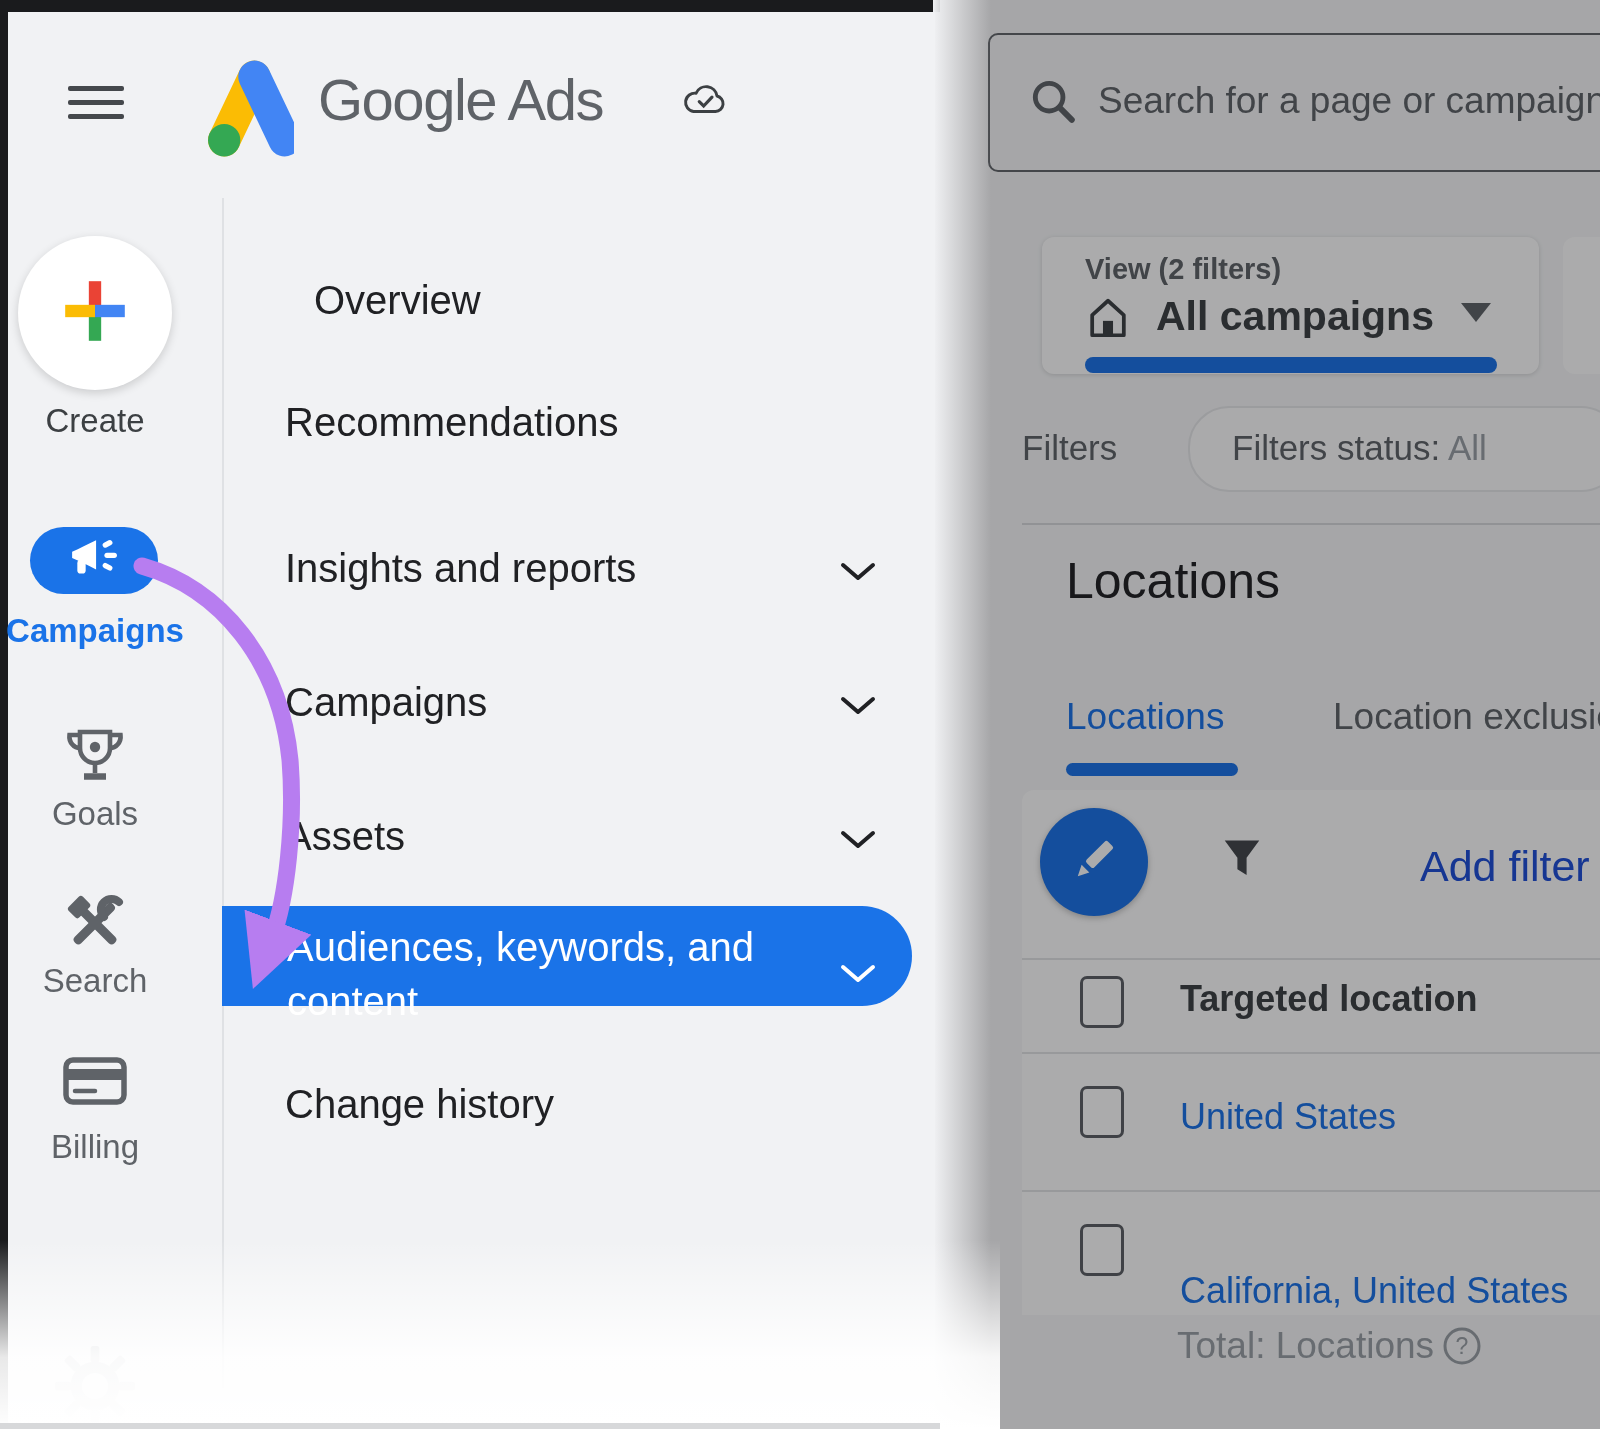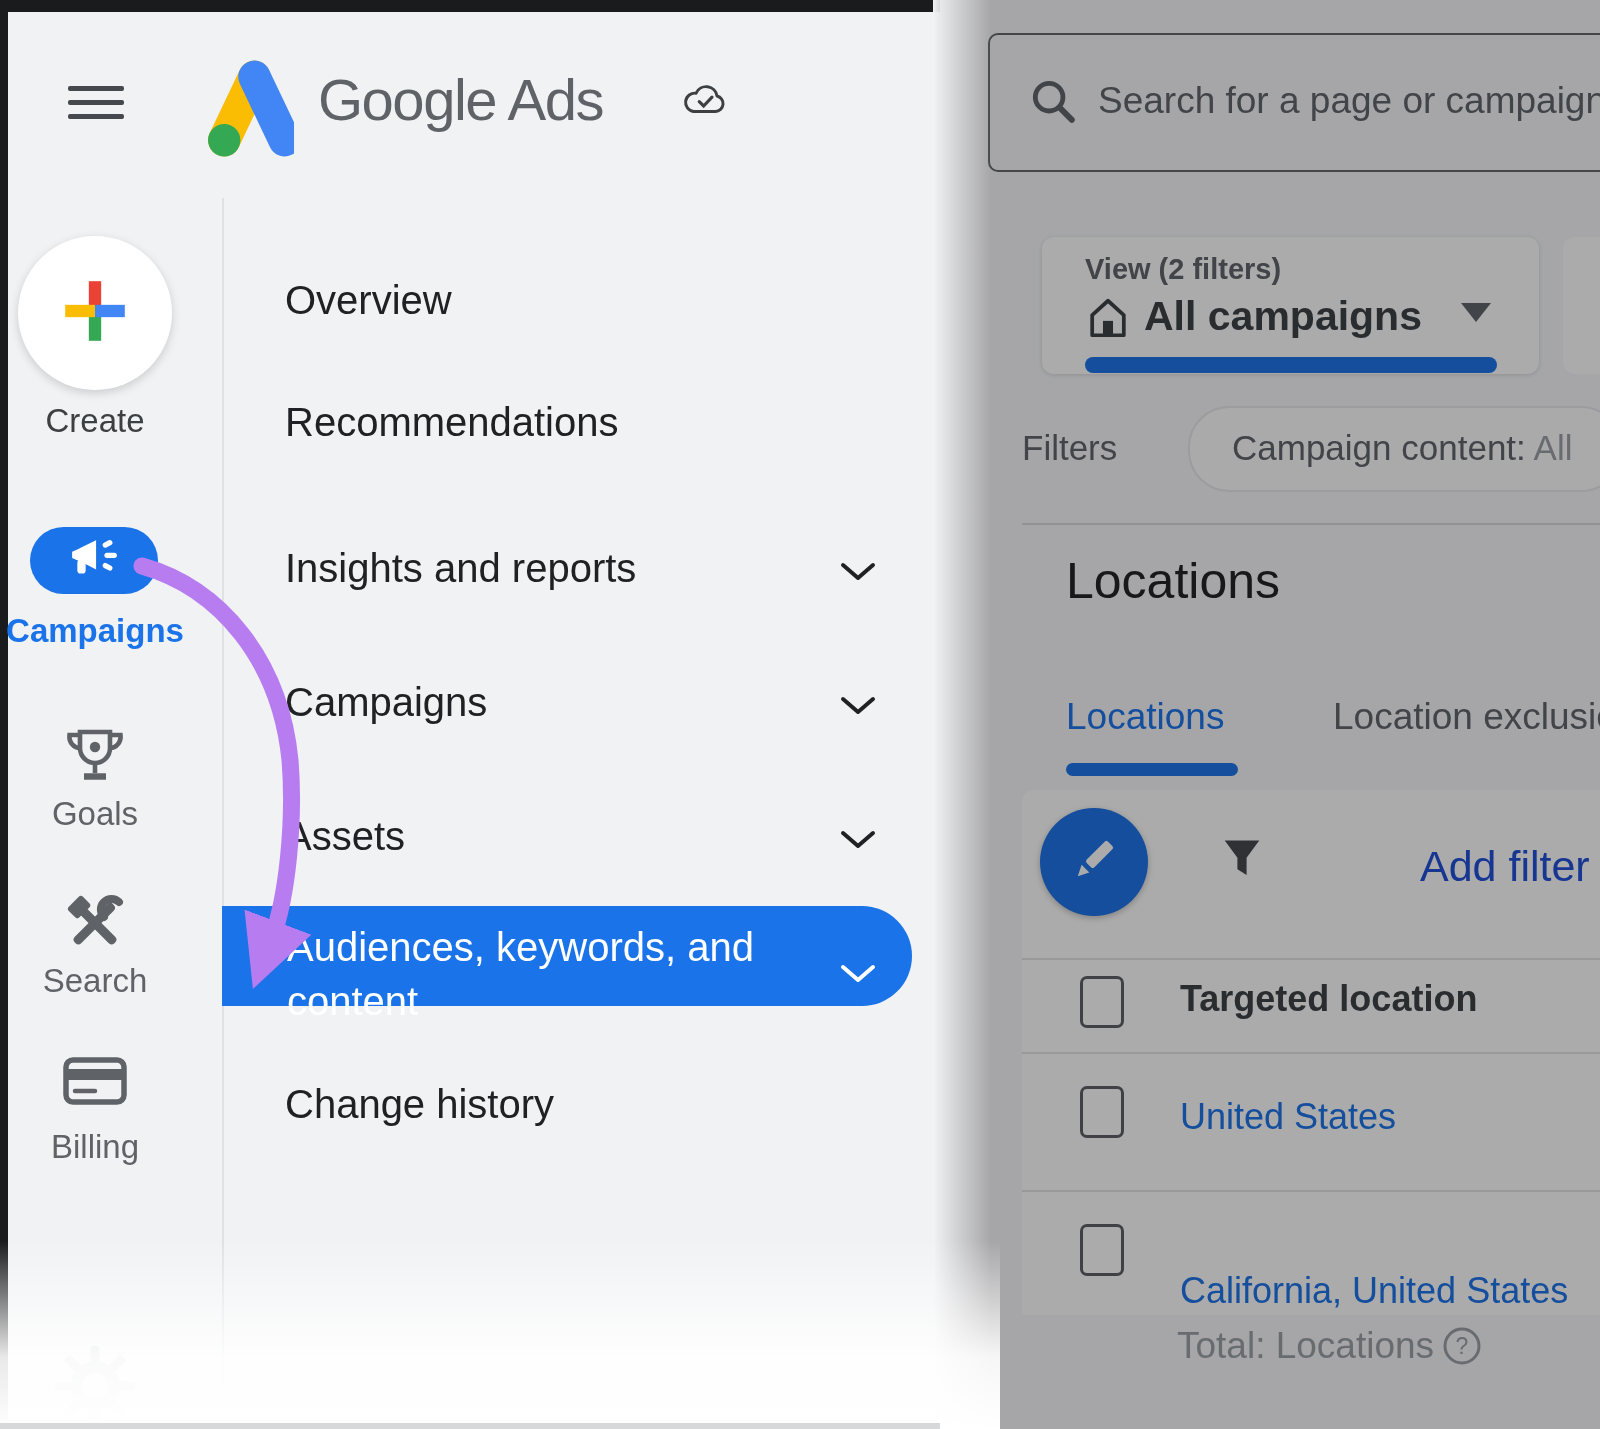--- a/index.html
+++ b/index.html
@@ -44,21 +44,21 @@
   
   #right-panel{left:935px;top:0;width:665px;height:1429px;background:#f7f8f9;overflow:hidden;z-index:1;}
   #right-panel .abs{position:absolute;}
   #search-box{left:53px;top:33px;width:640px;height:135px;border:2.5px solid #63666b;border-radius:10px;cursor:text;}
   #search-icon{left:93px;top:76px;}
   #search-text{left:163px;top:80px;font-size:37px;color:#5f6368;white-space:nowrap;}
   #view-card{left:107px;top:237px;width:497px;height:137px;background:#ffffff;border-radius:12px;
              box-shadow:0 1px 5px rgba(0,0,0,.14);cursor:pointer;font-weight:bold;}
   #view-label{position:absolute;left:43px;top:16px;font-size:29px;color:#5f6368;}
   #house-icon{position:absolute;left:43px;top:58px;}
-  #view-value{position:absolute;left:102px;top:56px;font-size:41px;color:#3c4043;white-space:nowrap;}
+  #view-value{position:absolute;left:114px;top:56px;font-size:41px;color:#3c4043;white-space:nowrap;}
   #view-caret{position:absolute;right:48px;top:66px;width:0;height:0;border-left:15px solid transparent;
               border-right:15px solid transparent;border-top:19px solid #5f6368;}
   #view-underline{position:absolute;left:43px;bottom:1px;width:412px;height:16px;border-radius:8px;background:#1a73e8;}
   #view-card2{left:628px;top:237px;width:70px;height:137px;background:#ffffff;border-radius:12px;}
   #filters-label{left:87px;top:428px;font-size:35px;color:#5f6368;}
   #status-chip{left:253px;top:406px;width:430px;height:82px;border:2px solid #e7e8ea;border-radius:41px;
                background:#fdfdfe;cursor:pointer;}
   #status-chip-text{position:absolute;left:42px;top:20px;font-size:35px;white-space:nowrap;color:#5f6368;}
   #status-chip-text .val{color:#9aa0a6;}
   #filters-divider{left:87px;top:523px;right:0;height:2px;background:#d8dadc;}
@@ -189,21 +189,21 @@
         <rect x="28.5" y="0" width="7" height="13" rx="2" transform="rotate(135 32 32)"></rect>
         <rect x="28.5" y="0" width="7" height="13" rx="2" transform="rotate(180 32 32)"></rect>
         <rect x="28.5" y="0" width="7" height="13" rx="2" transform="rotate(225 32 32)"></rect>
         <rect x="28.5" y="0" width="7" height="13" rx="2" transform="rotate(270 32 32)"></rect>
         <rect x="28.5" y="0" width="7" height="13" rx="2" transform="rotate(315 32 32)"></rect>
       </g>
       <circle cx="32" cy="32" r="15" fill="none" stroke="#c9ccd0" stroke-width="9"></circle>
     </svg>
   </div>
 
-  <div class="abs nav-item" style="top:278px;">Overview</div>
+  <div class="abs nav-item" style="top:278px;margin-left:29px;">Overview</div>
   <div class="abs nav-item" style="top:400px;">Recommendations</div>
   <div class="abs nav-item" style="top:546px;">Insights and reports</div>
   <div class="abs nav-chevron" style="top:562px;">
     <svg width="36" height="20" viewBox="0 0 36 20">
         <path d="M3 3 L18 16 L33 3" fill="none" stroke="#202124" stroke-width="4" stroke-linecap="round" stroke-linejoin="round"></path>
       </svg>
   </div>
   <div class="abs nav-item" style="top:680px;">Campaigns</div>
   <div class="abs nav-chevron" style="top:696px;">
     <svg width="36" height="20" viewBox="0 0 36 20">
@@ -247,21 +247,21 @@
       </span>
       <div id="view-value">All campaigns</div>
       <div id="view-caret"></div>
       <div id="view-underline"></div>
     </div>
     <div class="abs" id="view-card2"></div>
 
     <div class="abs" id="filters-label">Filters</div>
     <div class="abs" id="status-chip">
       <div id="status-chip-text">
-        <span>Campaign content:</span>
+        <span>Filters status:</span>
         <span class="val"> </span><span class="val">All</span>
       </div>
     </div>
     <div class="abs" id="filters-divider"></div>
 
     <div class="abs" id="page-title">Locations</div>
 
     <div class="abs tab" id="tab-locations">Locations</div>
     <div class="abs tab" id="tab-exclusions">Location exclusions</div>
     <div class="abs" id="tab-indicator"></div>

